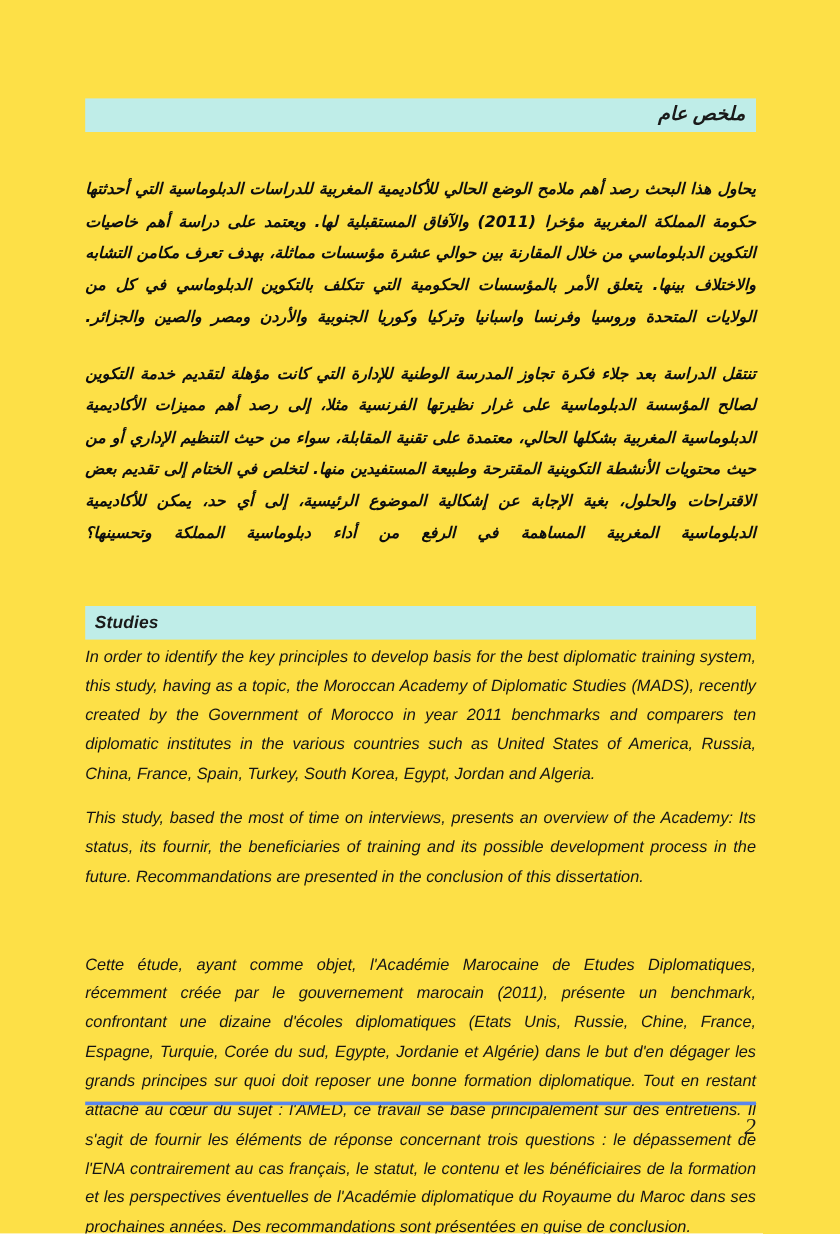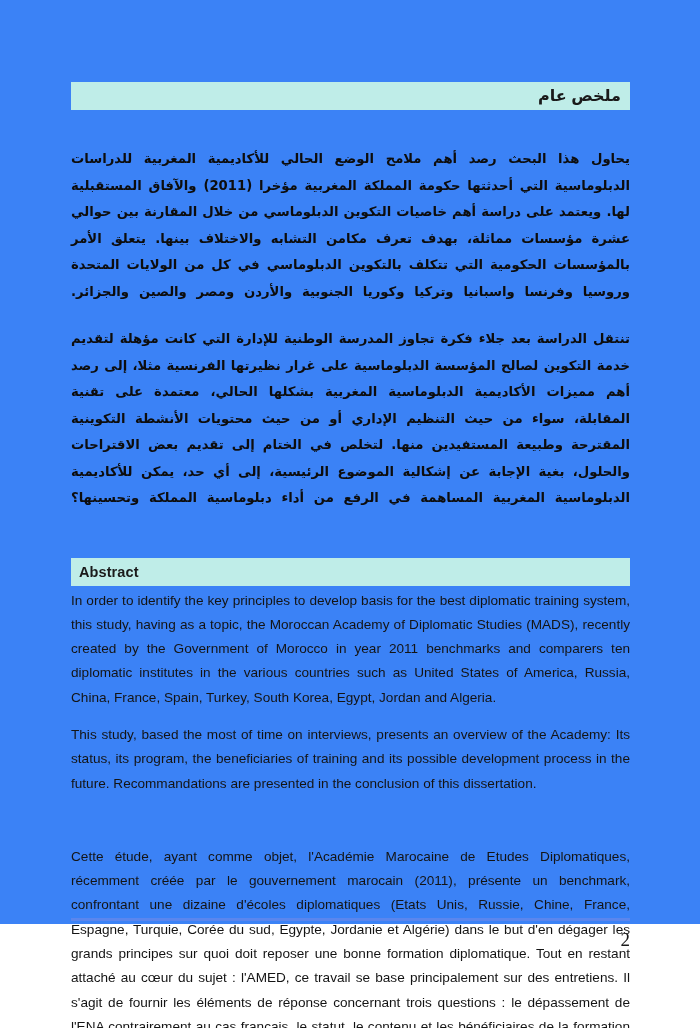--- a/index.html
+++ b/index.html
@@ -14,22 +14,23 @@
     position: relative;
     font-family: "Liberation Sans", "DejaVu Sans", sans-serif;
     color: #1a1a1a;
     overflow: hidden;
   }
 
   .page {
     position: absolute;
     left: 0; top: 0;
     width: 700px;
-    height: 924px;
-    background: #3b82f6;
+    height: 1028px;
+    background: #fde047;
+    font-style: italic;
   }
 
   .content {
     position: absolute;
     left: 71px;
     top: 82px;
     width: 559px;
   }
 
   
@@ -134,25 +135,25 @@
 
     <div class="section-heading rtl">ملخص عام</div>
 
     <div class="arabic-block">
       <p class="p1">يحاول هذا البحث رصد أهم ملامح الوضع الحالي للأكاديمية المغربية للدراسات الدبلوماسية التي أحدثتها حكومة المملكة المغربية مؤخرا (2011) والآفاق المستقبلية لها. ويعتمد على دراسة أهم خاصيات التكوين الدبلوماسي من خلال المقارنة بين حوالي عشرة مؤسسات مماثلة، بهدف تعرف مكامن التشابه والاختلاف بينها. يتعلق الأمر بالمؤسسات الحكومية التي تتكلف بالتكوين الدبلوماسي في كل من الولايات المتحدة وروسيا وفرنسا واسبانيا وتركيا وكوريا الجنوبية والأردن ومصر والصين والجزائر.</p>
       <p class="p2">تنتقل الدراسة بعد جلاء فكرة تجاوز المدرسة الوطنية للإدارة التي كانت مؤهلة لتقديم خدمة التكوين لصالح المؤسسة الدبلوماسية على غرار نظيرتها الفرنسية مثلا، إلى رصد أهم مميزات الأكاديمية الدبلوماسية المغربية بشكلها الحالي، معتمدة على تقنية المقابلة، سواء من حيث التنظيم الإداري أو من حيث محتويات الأنشطة التكوينية المقترحة وطبيعة المستفيدين منها. لتخلص في الختام إلى تقديم بعض الاقتراحات والحلول، بغية الإجابة عن إشكالية الموضوع الرئيسية، إلى أي حد، يمكن للأكاديمية الدبلوماسية المغربية المساهمة في الرفع من أداء دبلوماسية المملكة وتحسينها؟</p>
     </div>
 
     <div class="spacer-abstract"></div>
 
-    <div class="section-heading ltr">Abstract</div>
+    <div class="section-heading ltr">Studies</div>
 
     <div class="body-block first-para">
       <p>In order to identify the key principles to develop basis for the best diplomatic training system, this study, having as a topic, the Moroccan Academy of Diplomatic Studies (MADS), recently created by the Government of Morocco in year 2011 benchmarks and comparers ten diplomatic institutes in the various countries such as United States of America, Russia, China, France, Spain, Turkey, South Korea, Egypt, Jordan and Algeria.</p>
-      <p>This study, based the most of time on interviews, presents an overview of the Academy: Its status, its program, the beneficiaries of training and its possible development process in the future. Recommandations are presented in the conclusion of this dissertation.</p>
+      <p>This study, based the most of time on interviews, presents an overview of the Academy: Its status, its fournir, the beneficiaries of training and its possible development process in the future. Recommandations are presented in the conclusion of this dissertation.</p>
     </div>
 
     <div class="spacer-resume"></div>
 
 
     <div class="body-block first-para">
       <p>Cette étude, ayant comme objet, l'Académie Marocaine de Etudes Diplomatiques, récemment créée par le gouvernement marocain (2011), présente un benchmark, confrontant une dizaine d'écoles diplomatiques (Etats Unis, Russie, Chine, France, Espagne, Turquie, Corée du sud, Egypte, Jordanie et Algérie) dans le but d'en dégager les grands principes sur quoi doit reposer une bonne formation diplomatique. Tout en restant attaché au cœur du sujet : l'AMED, ce travail se base principalement sur des entretiens. Il s'agit de fournir les éléments de réponse concernant trois questions : le dépassement de l'ENA contrairement au cas français, le statut, le contenu et les bénéficiaires de la formation et les perspectives éventuelles de l'Académie diplomatique du Royaume du Maroc dans ses prochaines années. Des recommandations sont présentées en guise de conclusion.</p>
     </div>
 
   </div>

